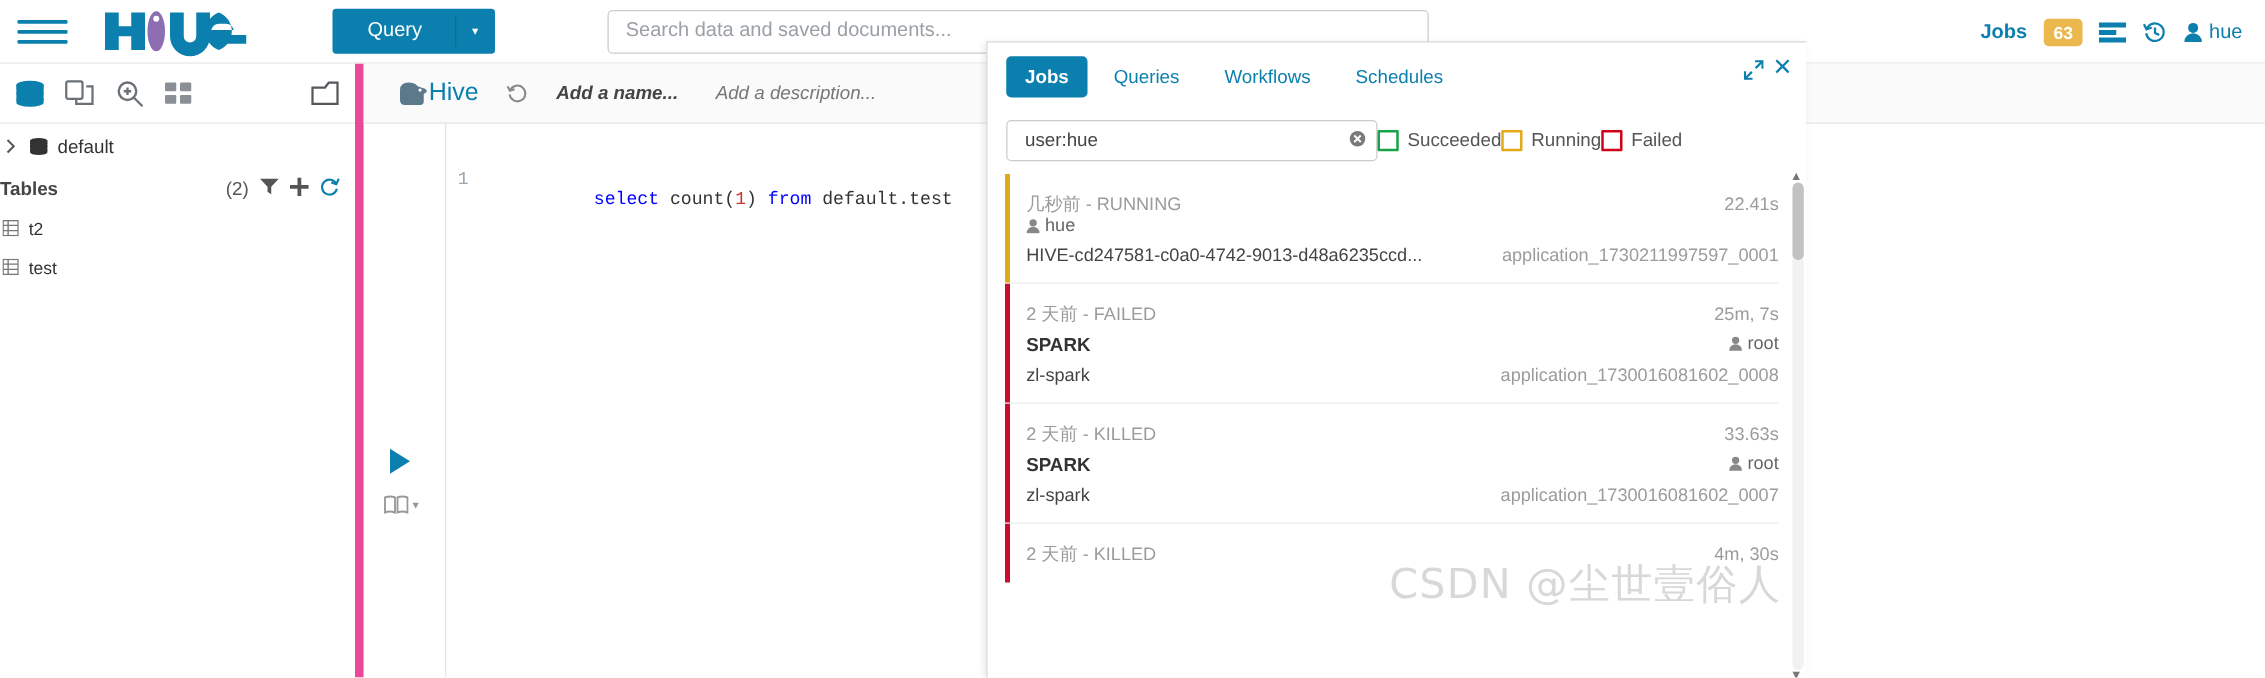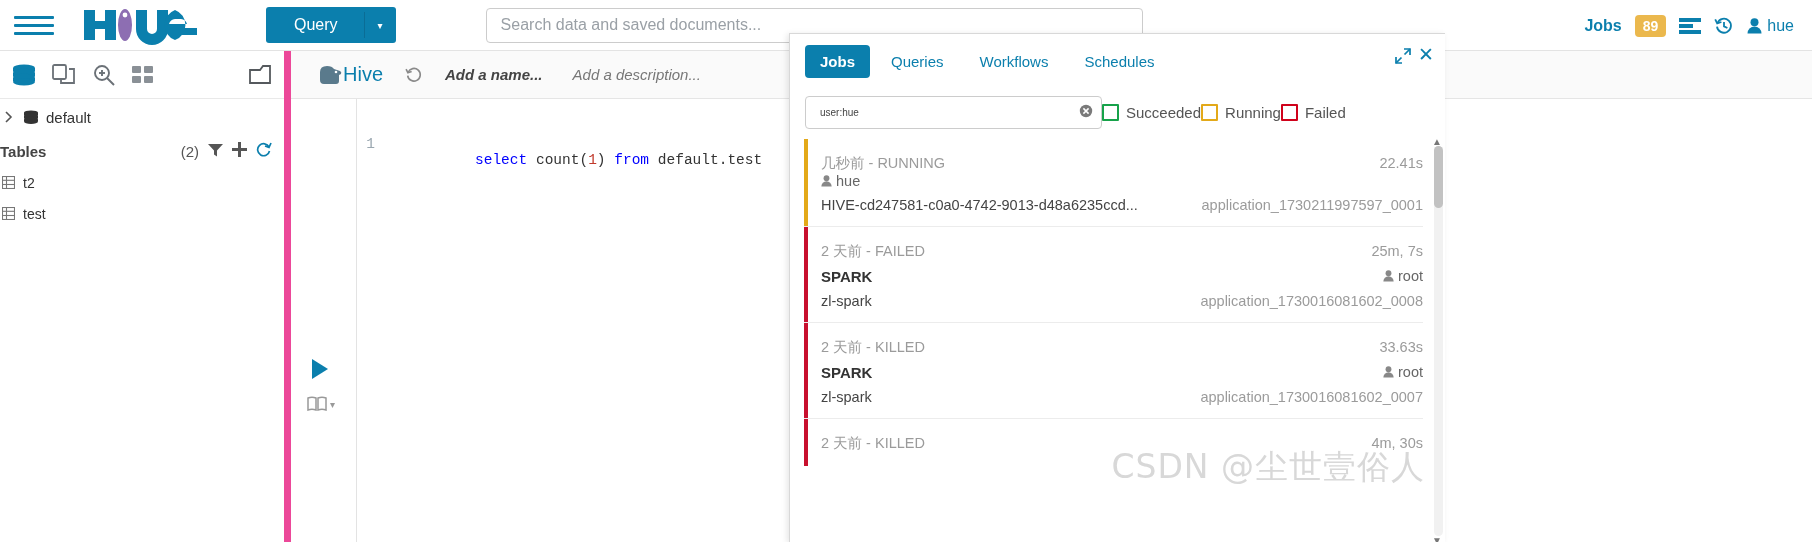--- a/index.html
+++ b/index.html
@@ -121,21 +121,21 @@
   .jp-tab { font-size: 15px; color: #0B7FAD; padding: 8px 15px; border-radius: 4px; cursor: pointer; }
   .jp-tab.active { background: #0B7FAD; color: #fff; font-weight: 600; }
   .jp-expand { position: absolute; right: 34px; top: 14px; color: #0B7FAD; font-size: 15px; cursor: pointer; }
   .jp-close { position: absolute; right: 11px; top: 11px; color: #0B7FAD; font-size: 19px; line-height: 1; cursor: pointer; }
   .jp-filters { display: flex; align-items: center; padding: 6px 0 0 15px; gap: 0; }
   .jp-search {
     width: 297px; height: 33px; border: 1px solid #ccc; border-radius: 4px;
     display: flex; align-items: center; padding: 0 8px 0 12px; background: #fff;
   }
   .jp-search input {
-    border: 0; outline: 0; flex: 1; font-size: 10px; color: #444;
+    border: 0; outline: 0; flex: 1; font-size: 15px; color: #444;
     font-family: "Liberation Sans", sans-serif; background: transparent;
   }
   .jp-clear { color: #7a7a7a; font-size: 13px; cursor: pointer; }
   .jp-check { display: flex; align-items: center; gap: 7px; cursor: pointer; }
   .jp-box { width: 17px; height: 17px; border: 2px solid #999; background: #fff; border-radius: 1px; }
   .jp-check span { font-size: 15px; color: #555; }
 
   .jp-list { position: absolute; left: 0; right: 0; top: 105px; bottom: 0; overflow: hidden; }
   .job-card {
     position: relative; margin: 0 22px 0 14px; padding: 15px 0 13px 13px;
@@ -192,21 +192,21 @@
       <div class="qsplit"></div>
       <div class="qcaret">▾</div>
     </div>
 
     <div class="searchwrap">
       <input type="text" placeholder="Search data and saved documents..." style="">
     </div>
 
     <div class="topright">
       <div class="jobs-link">Jobs</div>
-      <div class="jobs-badge">89</div>
+      <div class="jobs-badge">63</div>
       <div class="icon-btn">
         <svg width="22" height="18" viewBox="0 0 22 18">
             <g fill="#0B7FAD">
           <rect x="0" y="1" width="22" height="4"></rect>
               <rect x="0" y="7" width="14" height="4"></rect>
               <rect x="0" y="13" width="22" height="4"></rect>
         </g>
           </svg>
       </div>
       <div class="icon-btn">

